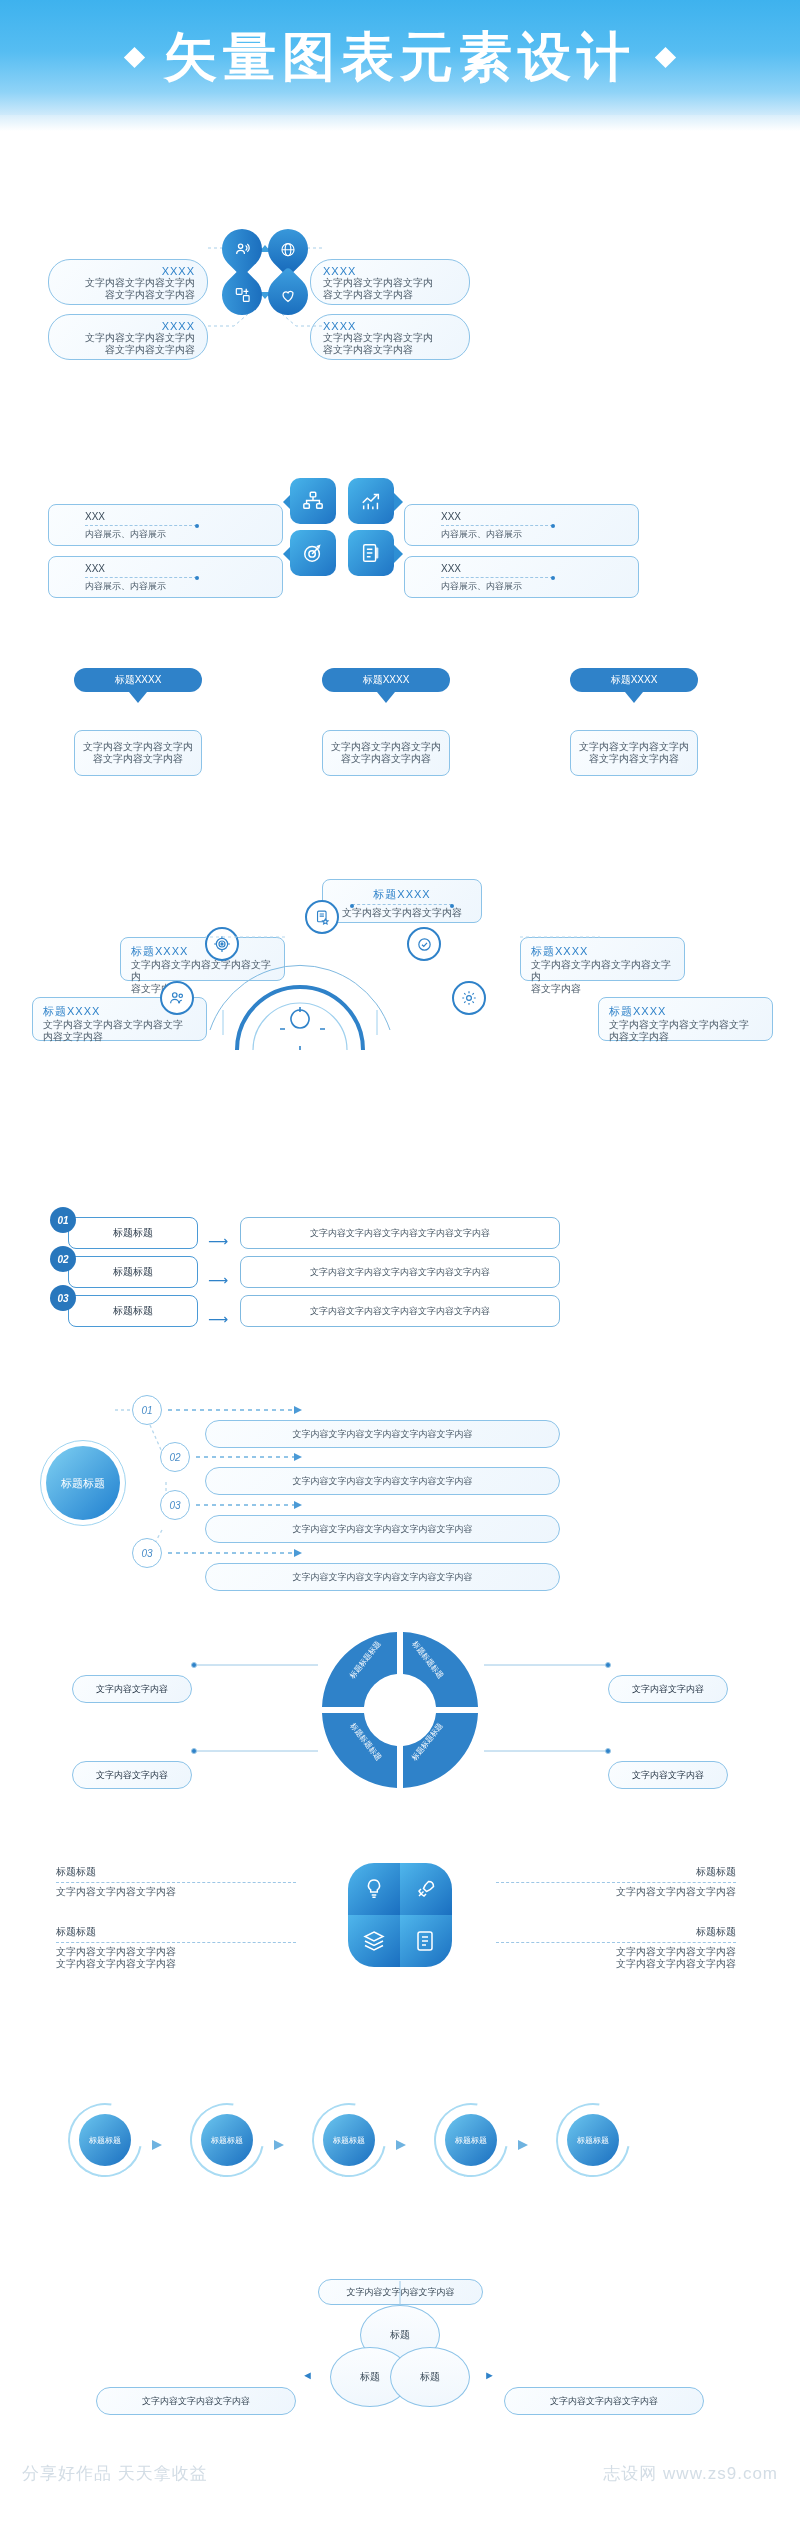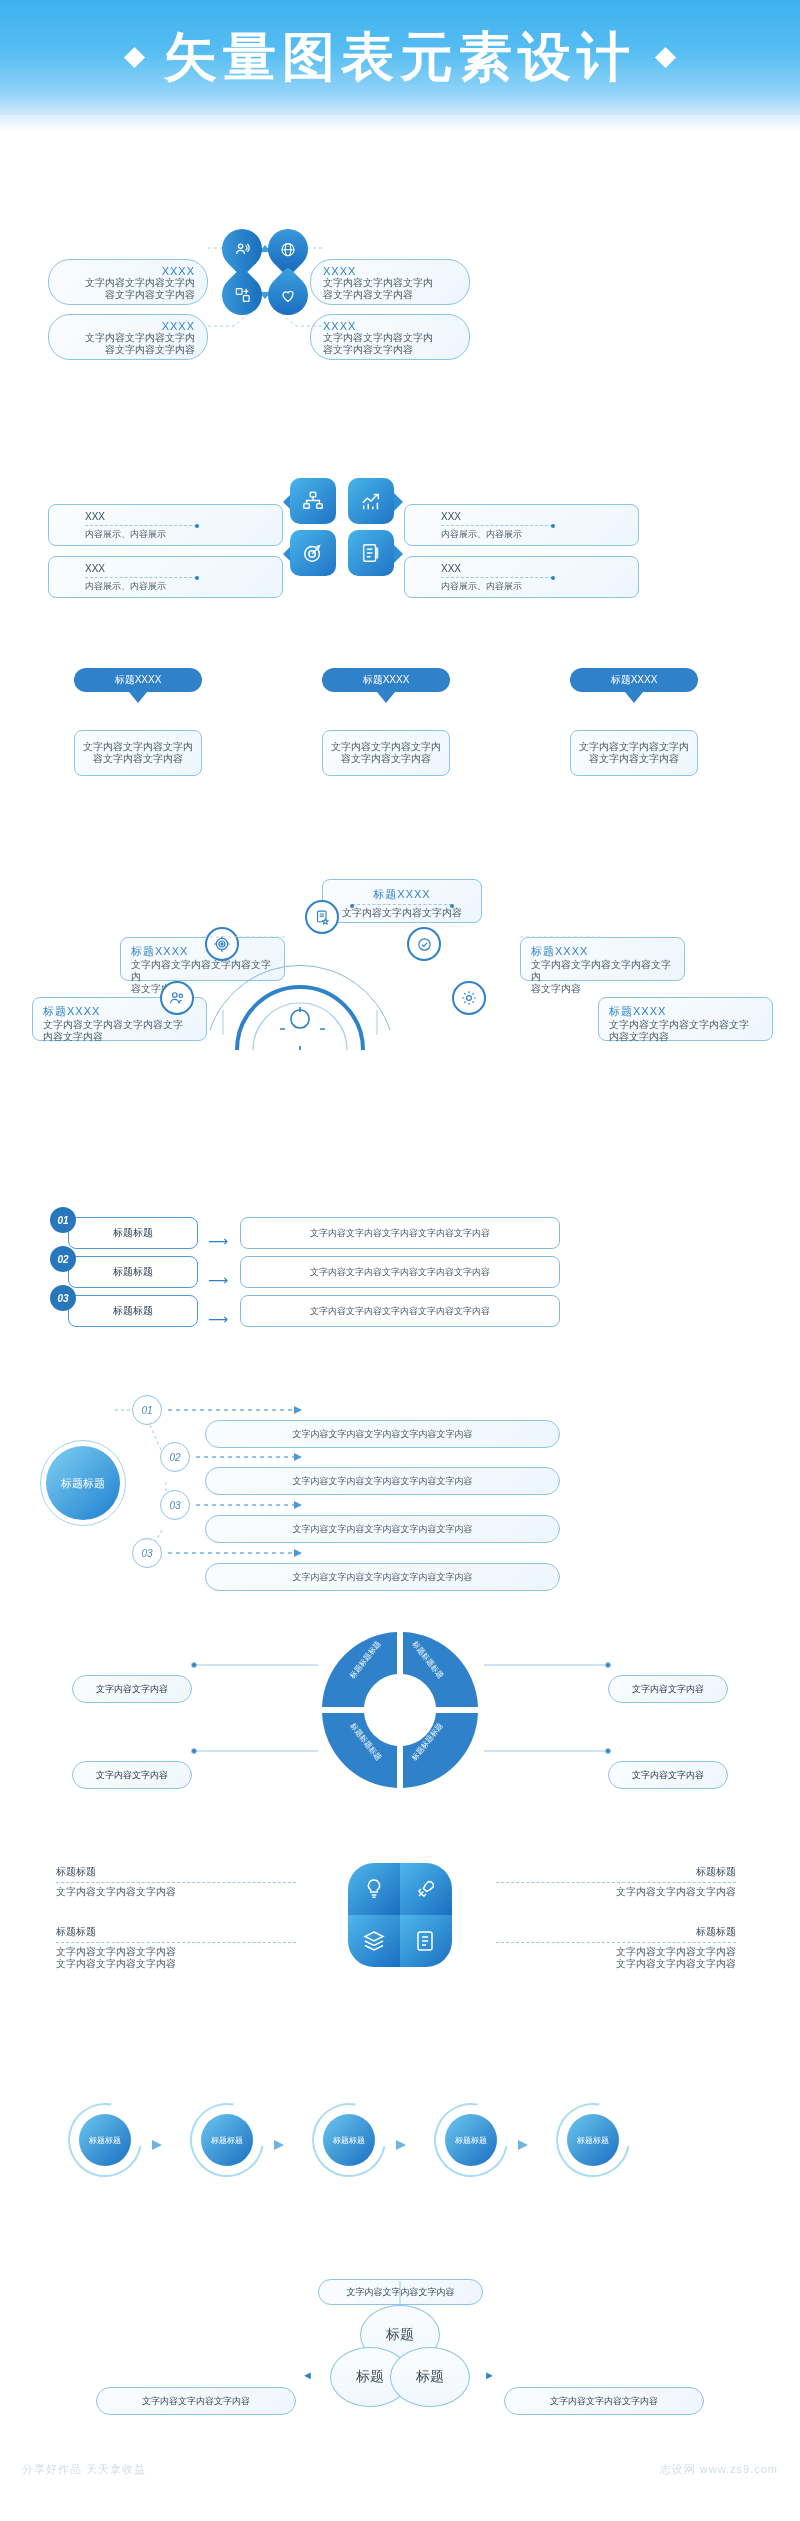--- a/index.html
+++ b/index.html
@@ -94,25 +94,25 @@
   
   .ringchip{
     position:absolute;width:52px;height:52px;border-radius:50%;
     background:linear-gradient(135deg,#6cc6ef 0%,#1a6fc0 100%);
     color:#fff;font-size:8px;display:flex;align-items:center;justify-content:center;
   }
   .ringchip-outer{ position:absolute;width:74px;height:74px;border-radius:50%;
     border:2px solid #a9dbf3;border-right-color:transparent; }
 
   
-  .wm{ position:absolute;font-size:11px;color:#d3dde5;letter-spacing:1px; }
+  .wm{ position:absolute;font-size:17px;color:#d3dde5;letter-spacing:1px; }
   .oval{
     position:absolute;border-radius:50%;border:1px solid #8cc3e8;
     background:linear-gradient(180deg,#fbfdff,#f0f7fd);
-    display:flex;align-items:center;justify-content:center;font-size:14px;color:#3a4a58;
+    display:flex;align-items:center;justify-content:center;font-size:10px;color:#3a4a58;
   }
   .arrowglyph{position:absolute;color:#2f82c9;font-size:11px;}
 </style>
 </head>
 <body>
 
 <div class="header" data-name="page-header">
   <span class="diamond" data-name="diamond-icon"></span>
   <span class="header-title" data-name="page-title">矢量图表元素设计</span>
   <span class="diamond" data-name="diamond-icon"></span>

